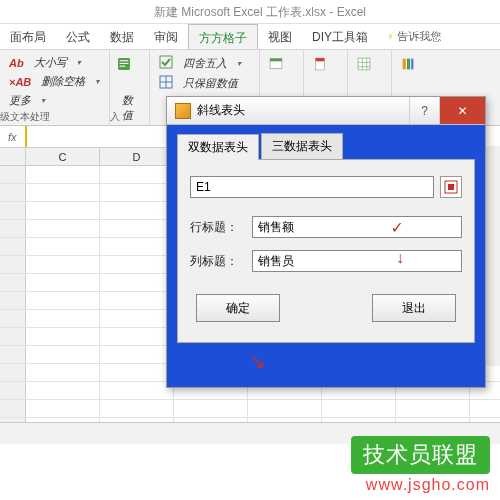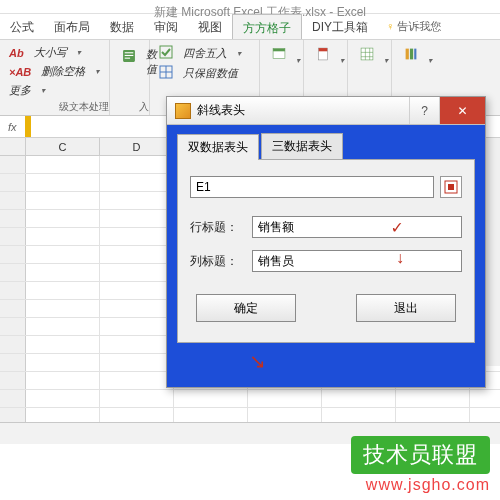--- a/index.html
+++ b/index.html
@@ -1,36 +1,36 @@
 <!DOCTYPE html>
 <html><head>
 <meta charset="utf-8">
 <style>
 * { box-sizing: border-box; margin: 0; padding: 0; font-family: "Microsoft YaHei", "SimSun", sans-serif; }
 body { width: 500px; height: 500px; overflow: hidden; background: #fff; position: relative; }
 
-.title-bar { height: 14px; background: #fff; text-align: center; font-size: 12px; color: #888; line-height: 24px; border-bottom: 1px solid #e0e0e0; padding-left: 20px; }
+.title-bar { height: 24px; background: #fff; text-align: center; font-size: 12px; color: #888; line-height: 24px; border-bottom: 1px solid #e0e0e0; padding-left: 20px; }
 
 .ribbon-tabs { height: 26px; background: #fff; display: flex; align-items: center; font-size: 12px; border-bottom: 1px solid #d4d4d4; }
 .ribbon-tab { padding: 0 10px; height: 100%; line-height: 26px; color: #444; cursor: pointer; }
 .ribbon-tab.active { background: #f2f2f2; border: 1px solid #c0c0c0; border-bottom: none; color: #2a8a3a; }
 .tell-me { margin-left: 8px; color: #666; font-size: 11px; }
 .bulb { color: #f0b000; margin-right: 3px; }
 
 .ribbon-body { height: 76px; background: #f2f2f2; border-bottom: 1px solid #c8c8c8; display: flex; font-size: 11px; position: relative; }
 .ribbon-group { border-right: 1px solid #d8d8d8; padding: 3px 6px 14px; display: flex; flex-direction: column; position: relative; }
-.group-label { position: absolute; bottom: 1px; left: 0; right: 0; text-align: right; font-size: 10px; color: #666; }
+.group-label { position: absolute; bottom: 1px; left: 0; right: 0; text-align: left; font-size: 10px; color: #666; }
 .rb-item { display: flex; align-items: center; gap: 10px; padding: 2px 3px; color: #333; cursor: pointer; font-style: italic; }
 .rb-item svg, .rb-item .ico { width: 14px; height: 14px; }
-.big-item { align-items: center; padding: 4px 6px; }
+.big-item { flex-direction: column; align-items: center; padding: 4px 6px; }
 .big-item .ico { width: 26px; height: 26px; }
 .dd { font-size: 8px; color: #666; }
 
 .formula-bar { height: 22px; border-bottom: 1px solid #d0d0d0; display: flex; align-items: center; font-size: 11px; }
-.fx { padding: 0 8px; font-style: italic; color: #666; border-right: 6px solid #eab308; height: 100%; line-height: 22px; }
+.fx { padding: 0 8px; font-style: italic; color: #666; border-right: 2px solid #eab308; height: 100%; line-height: 22px; }
 
 .sheet { position: relative; height: 300px; background: #fff; }
 .col-headers { display: flex; height: 18px; background: #f0f0f0; border-bottom: 1px solid #ccc; }
 .row-header-spacer { width: 26px; border-right: 1px solid #ccc; }
 .col-h { width: 74px; text-align: center; font-size: 11px; color: #333; border-right: 1px solid #ccc; line-height: 18px; }
 .grid-rows { }
 .grid-row { display: flex; height: 18px; border-bottom: 1px solid #e2e2e2; }
 .row-h { width: 26px; background: #f0f0f0; border-right: 1px solid #ccc; text-align: center; font-size: 10px; color: #333; line-height: 18px; }
 .cell { width: 74px; border-right: 1px solid #e2e2e2; }
 
@@ -49,42 +49,42 @@
 .panel { border: 1px solid #aaa; border-top: none; padding: 16px 12px 20px; background: #f0f0f0; }
 .field-row { display: flex; align-items: center; margin-bottom: 12px; font-size: 12px; }
 .field-label { width: 62px; color: #222; }
 .field-input { flex: 1; height: 22px; border: 1px solid #888; background: #fff; padding: 0 5px; font-size: 12px; }
 .ref-row { margin-bottom: 18px; }
 .ref-input { width: 196px; }
 .ref-btn { width: 22px; height: 22px; margin-left: 6px; border: 1px solid #999; background: #fff; display: flex; align-items: center; justify-content: center; cursor: pointer; }
 .ref-btn svg { width: 14px; height: 14px; }
 .mark { position: absolute; color: #c03020; font-size: 16px; pointer-events: none; }
 .btn-row { display: flex; justify-content: space-between; margin-top: 22px; padding: 0 6px; }
-.dlg-button { width: 100px; height: 28px; background: linear-gradient(#fdfdfd,#e6e6e6); border: 1px solid #8a8a8a; font-size: 12px; cursor: pointer; }
+.dlg-button { width: 84px; height: 28px; background: linear-gradient(#fdfdfd,#e6e6e6); border: 1px solid #8a8a8a; font-size: 12px; cursor: pointer; }
 
 .status-bar { position: absolute; bottom: 56px; left: 0; right: 0; height: 22px; background: #f2f2f2; border-top: 1px solid #c8c8c8; }
 
 .watermark { position: absolute; right: 10px; bottom: 6px; text-align: right; }
 .wm-badge { display: inline-block; background: #3cb034; color: #fff; font-size: 22px; font-weight: normal; padding: 4px 12px; border-radius: 4px; letter-spacing: 1px; }
 .wm-url { font-size: 16px; color: #ef4444; margin-top: 2px; letter-spacing: 1px; }
 
 .scroll-r { position: absolute; right: 0; top: 146px; width: 16px; height: 220px; background: #f0f0f0; border-left: 1px solid #d0d0d0; }
 </style>
 </head>
 <body>
 
 <div class="title-bar">新建 Microsoft Excel 工作表.xlsx - Excel</div>
 
 <div class="ribbon-tabs">
+  <div class="ribbon-tab">面布局</div>
   <div class="ribbon-tab">公式</div>
-  <div class="ribbon-tab">面布局</div>
   <div class="ribbon-tab">数据</div>
   <div class="ribbon-tab">审阅</div>
+  <div class="ribbon-tab active">方方格子</div>
   <div class="ribbon-tab">视图</div>
-  <div class="ribbon-tab active">方方格子</div>
   <div class="ribbon-tab">DIY工具箱</div>
   <div class="tell-me"><span class="bulb">♀</span><span>告诉我您</span></div>
 </div>
 
 <div class="ribbon-body">
   <div class="ribbon-group" style="width:110px">
     <div class="rb-item">
         <span style="color:#c03030;font-weight:bold">Ab</span>
         <span>大小写</span>
         <span class="dd">▾</span>

